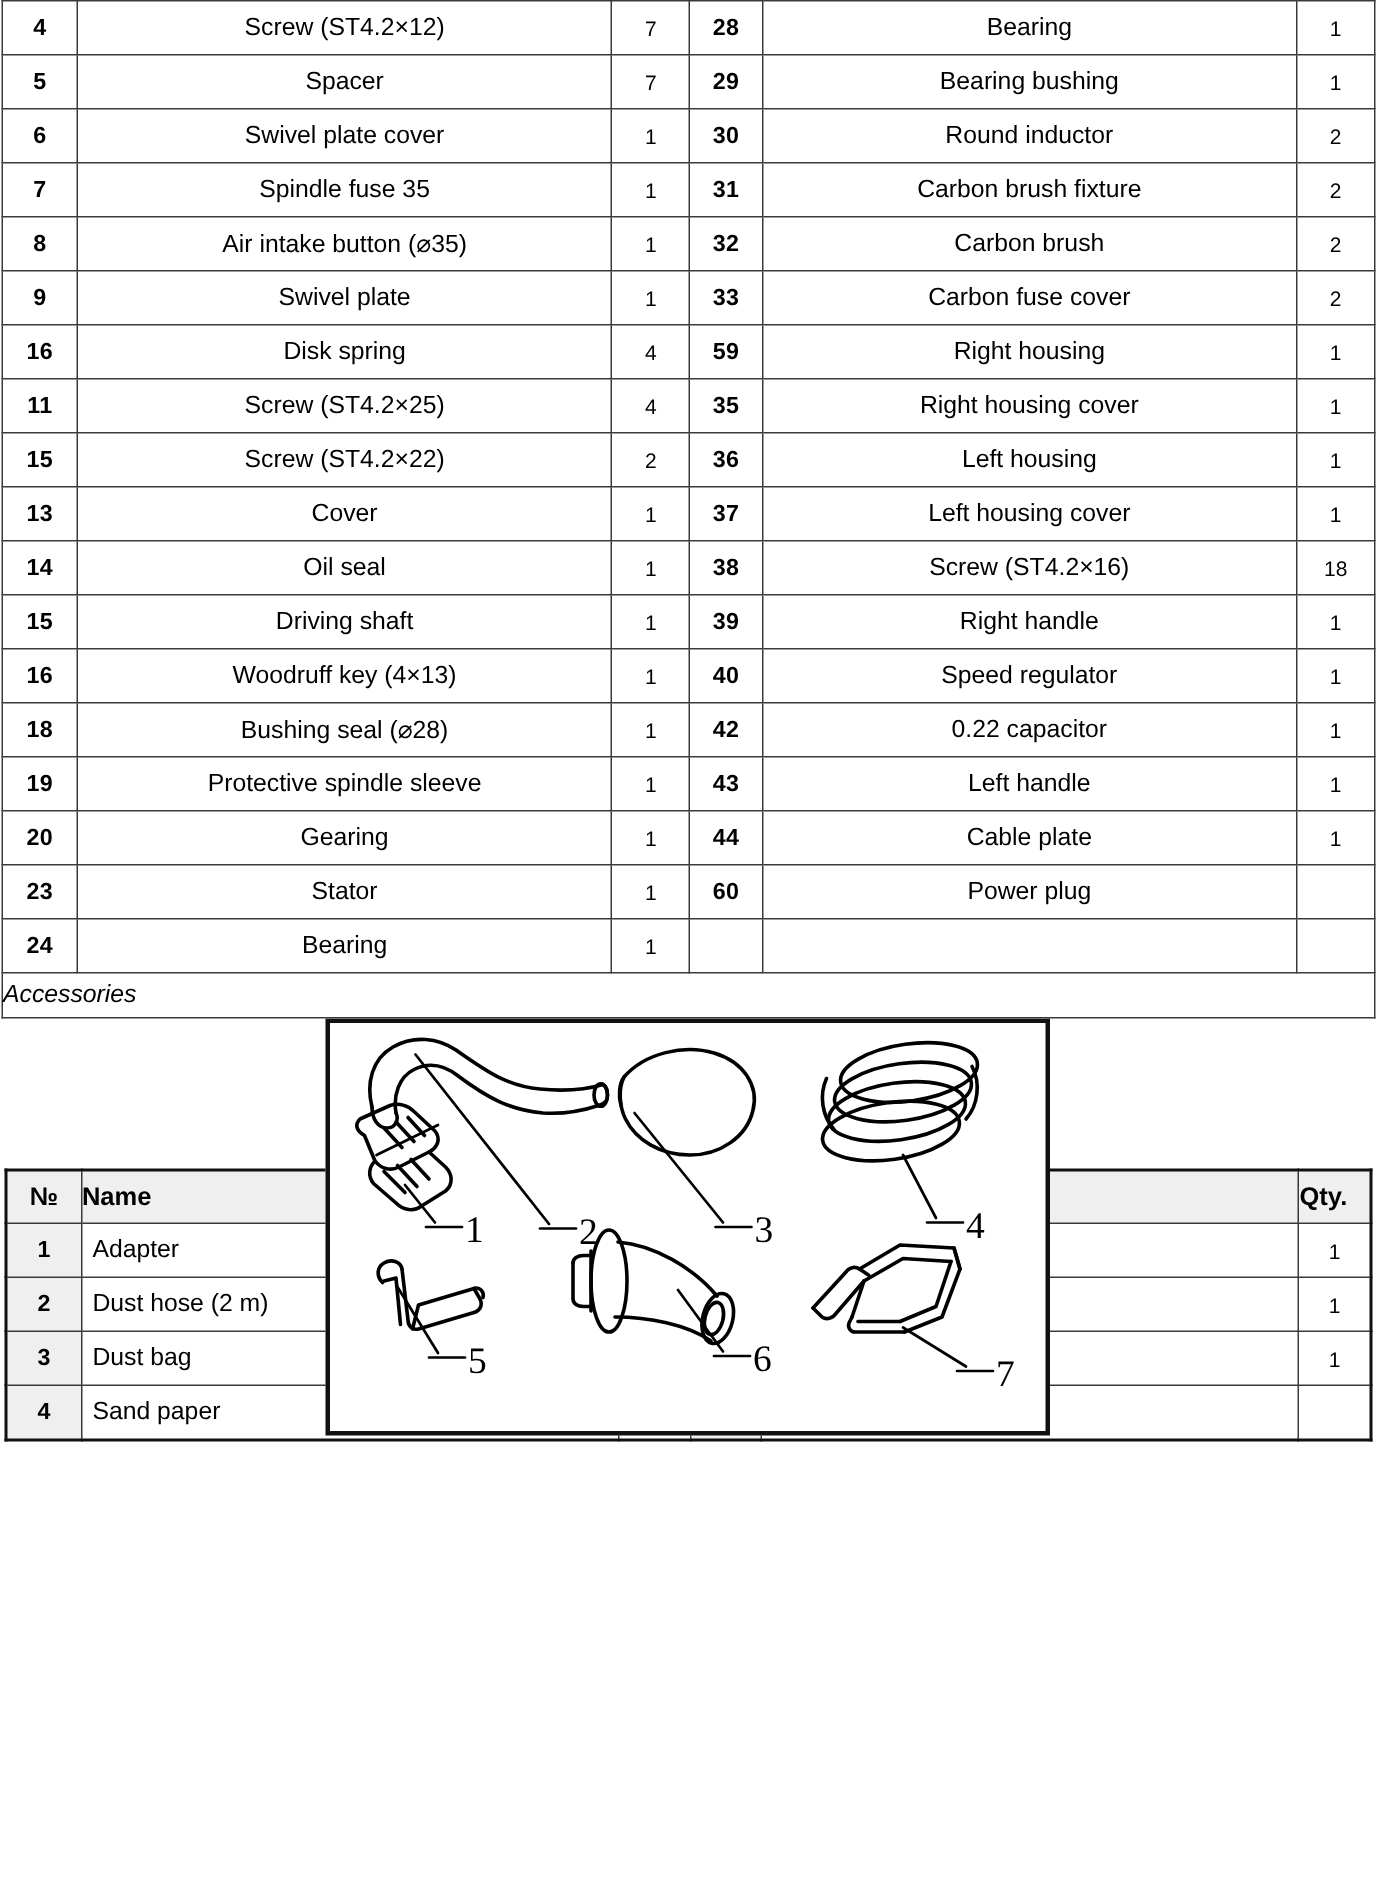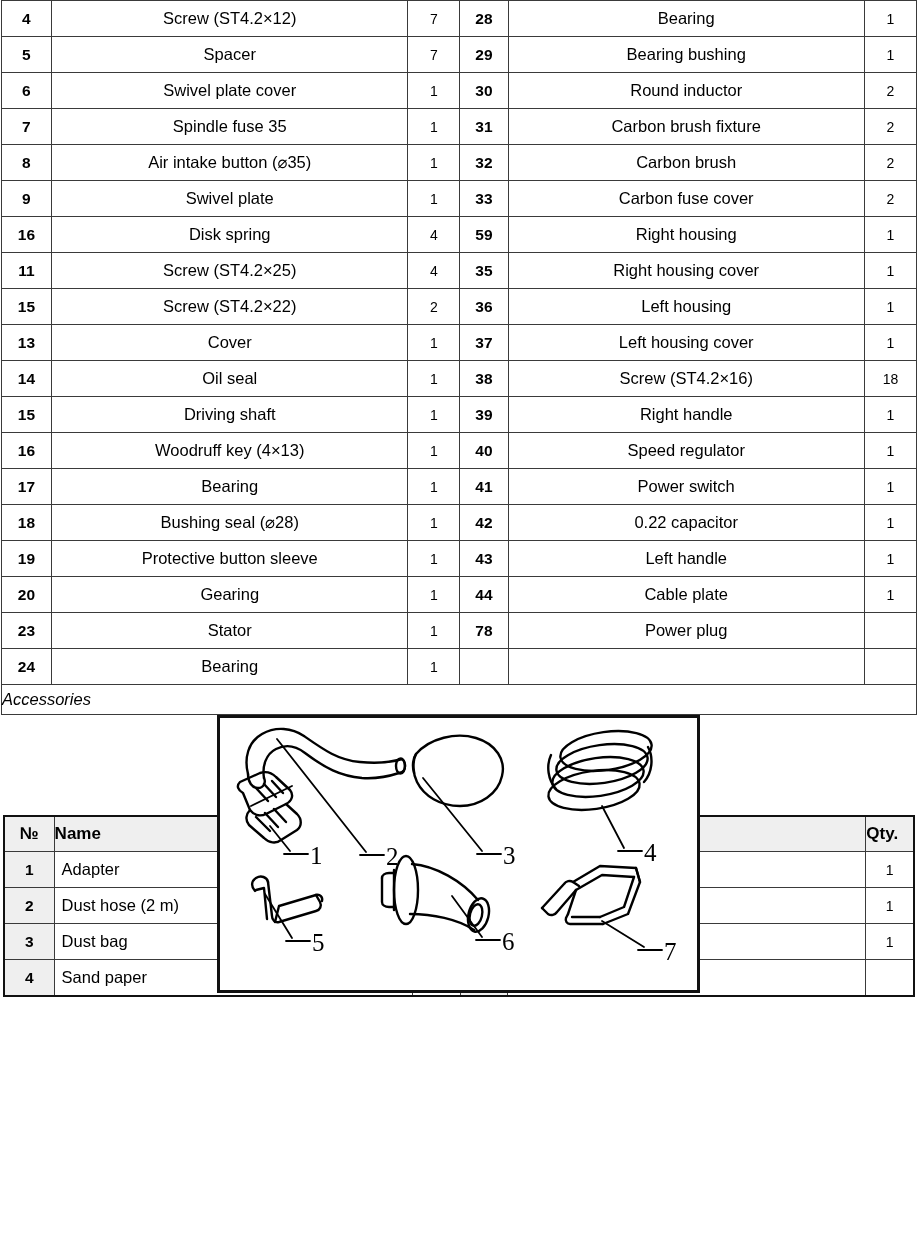--- a/index.html
+++ b/index.html
@@ -256,56 +256,48 @@
         </tr>
         <tr>
           <td class="num-cell">16</td>
           <td class="name-cell">Woodruff key (4×13)</td>
           <td class="qty-cell">1</td>
           <td class="num-cell">40</td>
           <td class="name-cell">Speed regulator</td>
           <td class="qty-cell">1</td>
         </tr>
         <tr>
-          <td class="num-cell">17</td>
-          <td class="name-cell">Bearing</td>
-          <td class="qty-cell">1</td>
-          <td class="num-cell">41</td>
-          <td class="name-cell">Power switch</td>
-          <td class="qty-cell">1</td>
-        </tr>
-        <tr>
           <td class="num-cell">18</td>
           <td class="name-cell">Bushing seal (⌀28)</td>
           <td class="qty-cell">1</td>
           <td class="num-cell">42</td>
           <td class="name-cell">0.22 capacitor</td>
           <td class="qty-cell">1</td>
         </tr>
         <tr>
           <td class="num-cell">19</td>
-          <td class="name-cell">Protective button sleeve</td>
+          <td class="name-cell">Protective spindle sleeve</td>
           <td class="qty-cell">1</td>
           <td class="num-cell">43</td>
           <td class="name-cell">Left handle</td>
           <td class="qty-cell">1</td>
         </tr>
         <tr>
           <td class="num-cell">20</td>
           <td class="name-cell">Gearing</td>
           <td class="qty-cell">1</td>
           <td class="num-cell">44</td>
           <td class="name-cell">Cable plate</td>
           <td class="qty-cell">1</td>
         </tr>
         <tr>
           <td class="num-cell">23</td>
           <td class="name-cell">Stator</td>
           <td class="qty-cell">1</td>
-          <td class="num-cell">78</td>
+          <td class="num-cell">60</td>
           <td class="name-cell">Power plug</td>
           <td class="qty-cell"></td>
         </tr>
         <tr>
           <td class="num-cell">24</td>
           <td class="name-cell">Bearing</td>
           <td class="qty-cell">1</td>
           <td class="num-cell empty-num"></td>
           <td class="name-cell"></td>
           <td class="qty-cell"></td>

